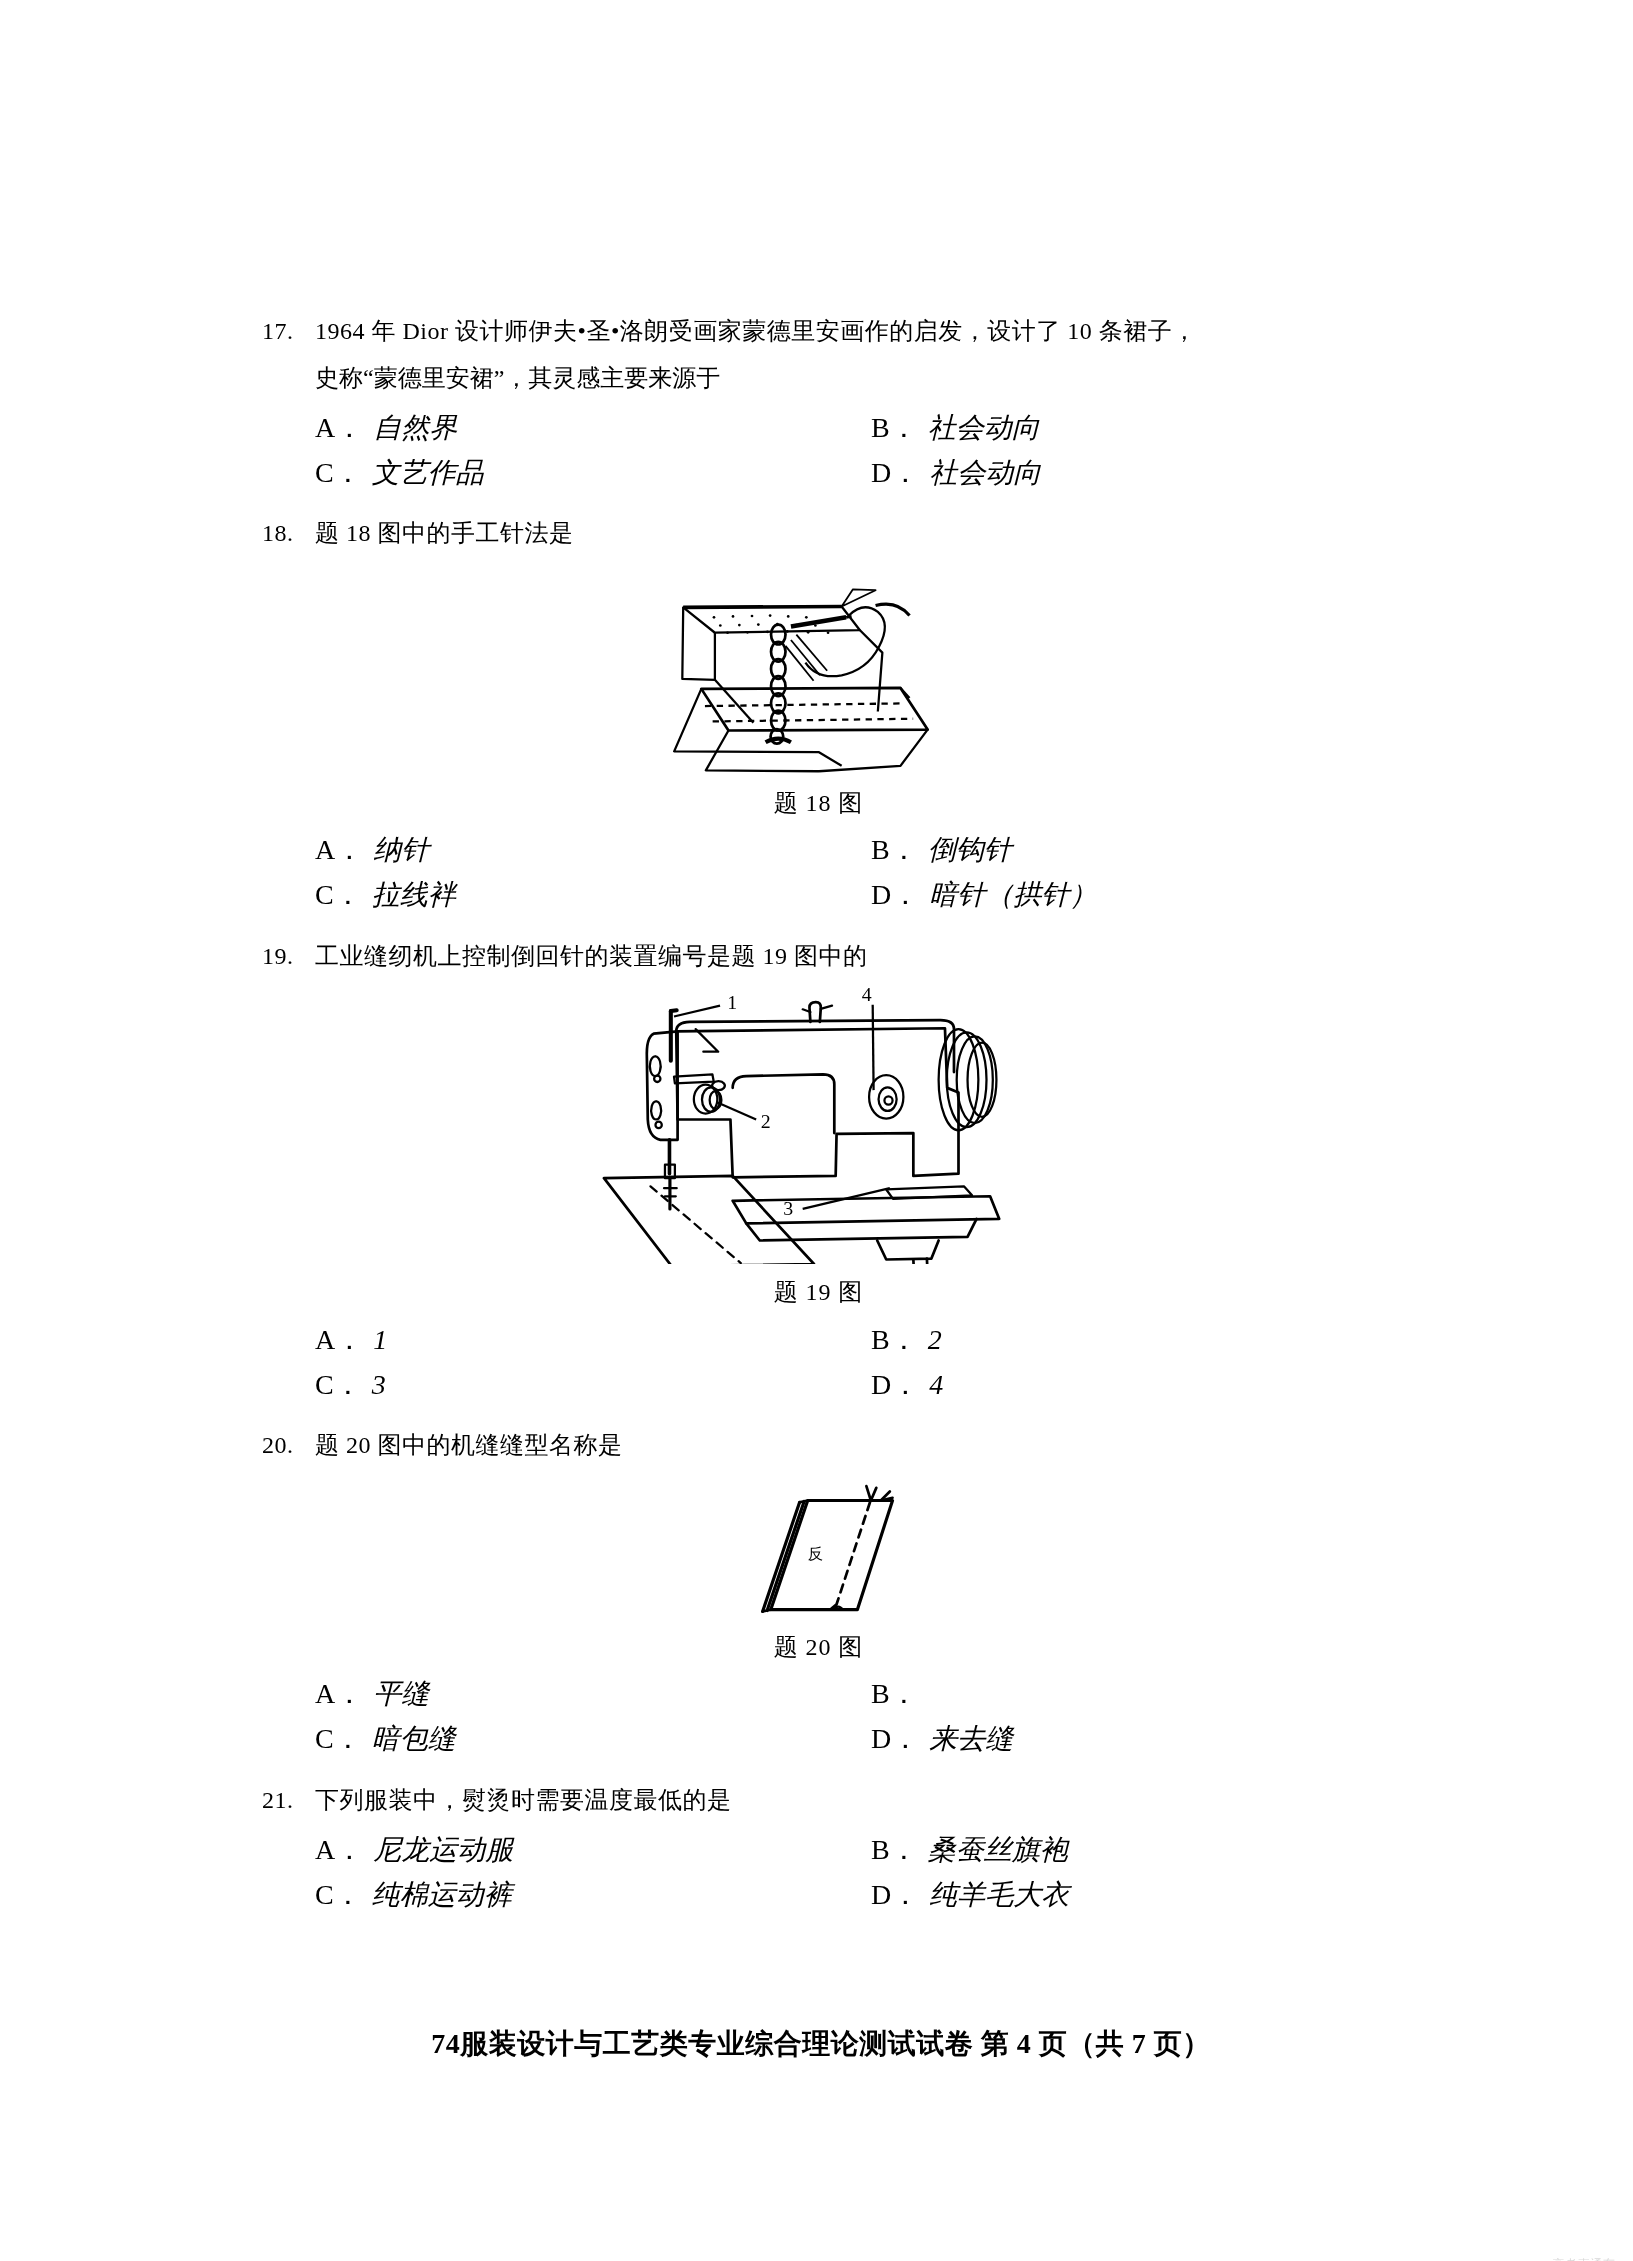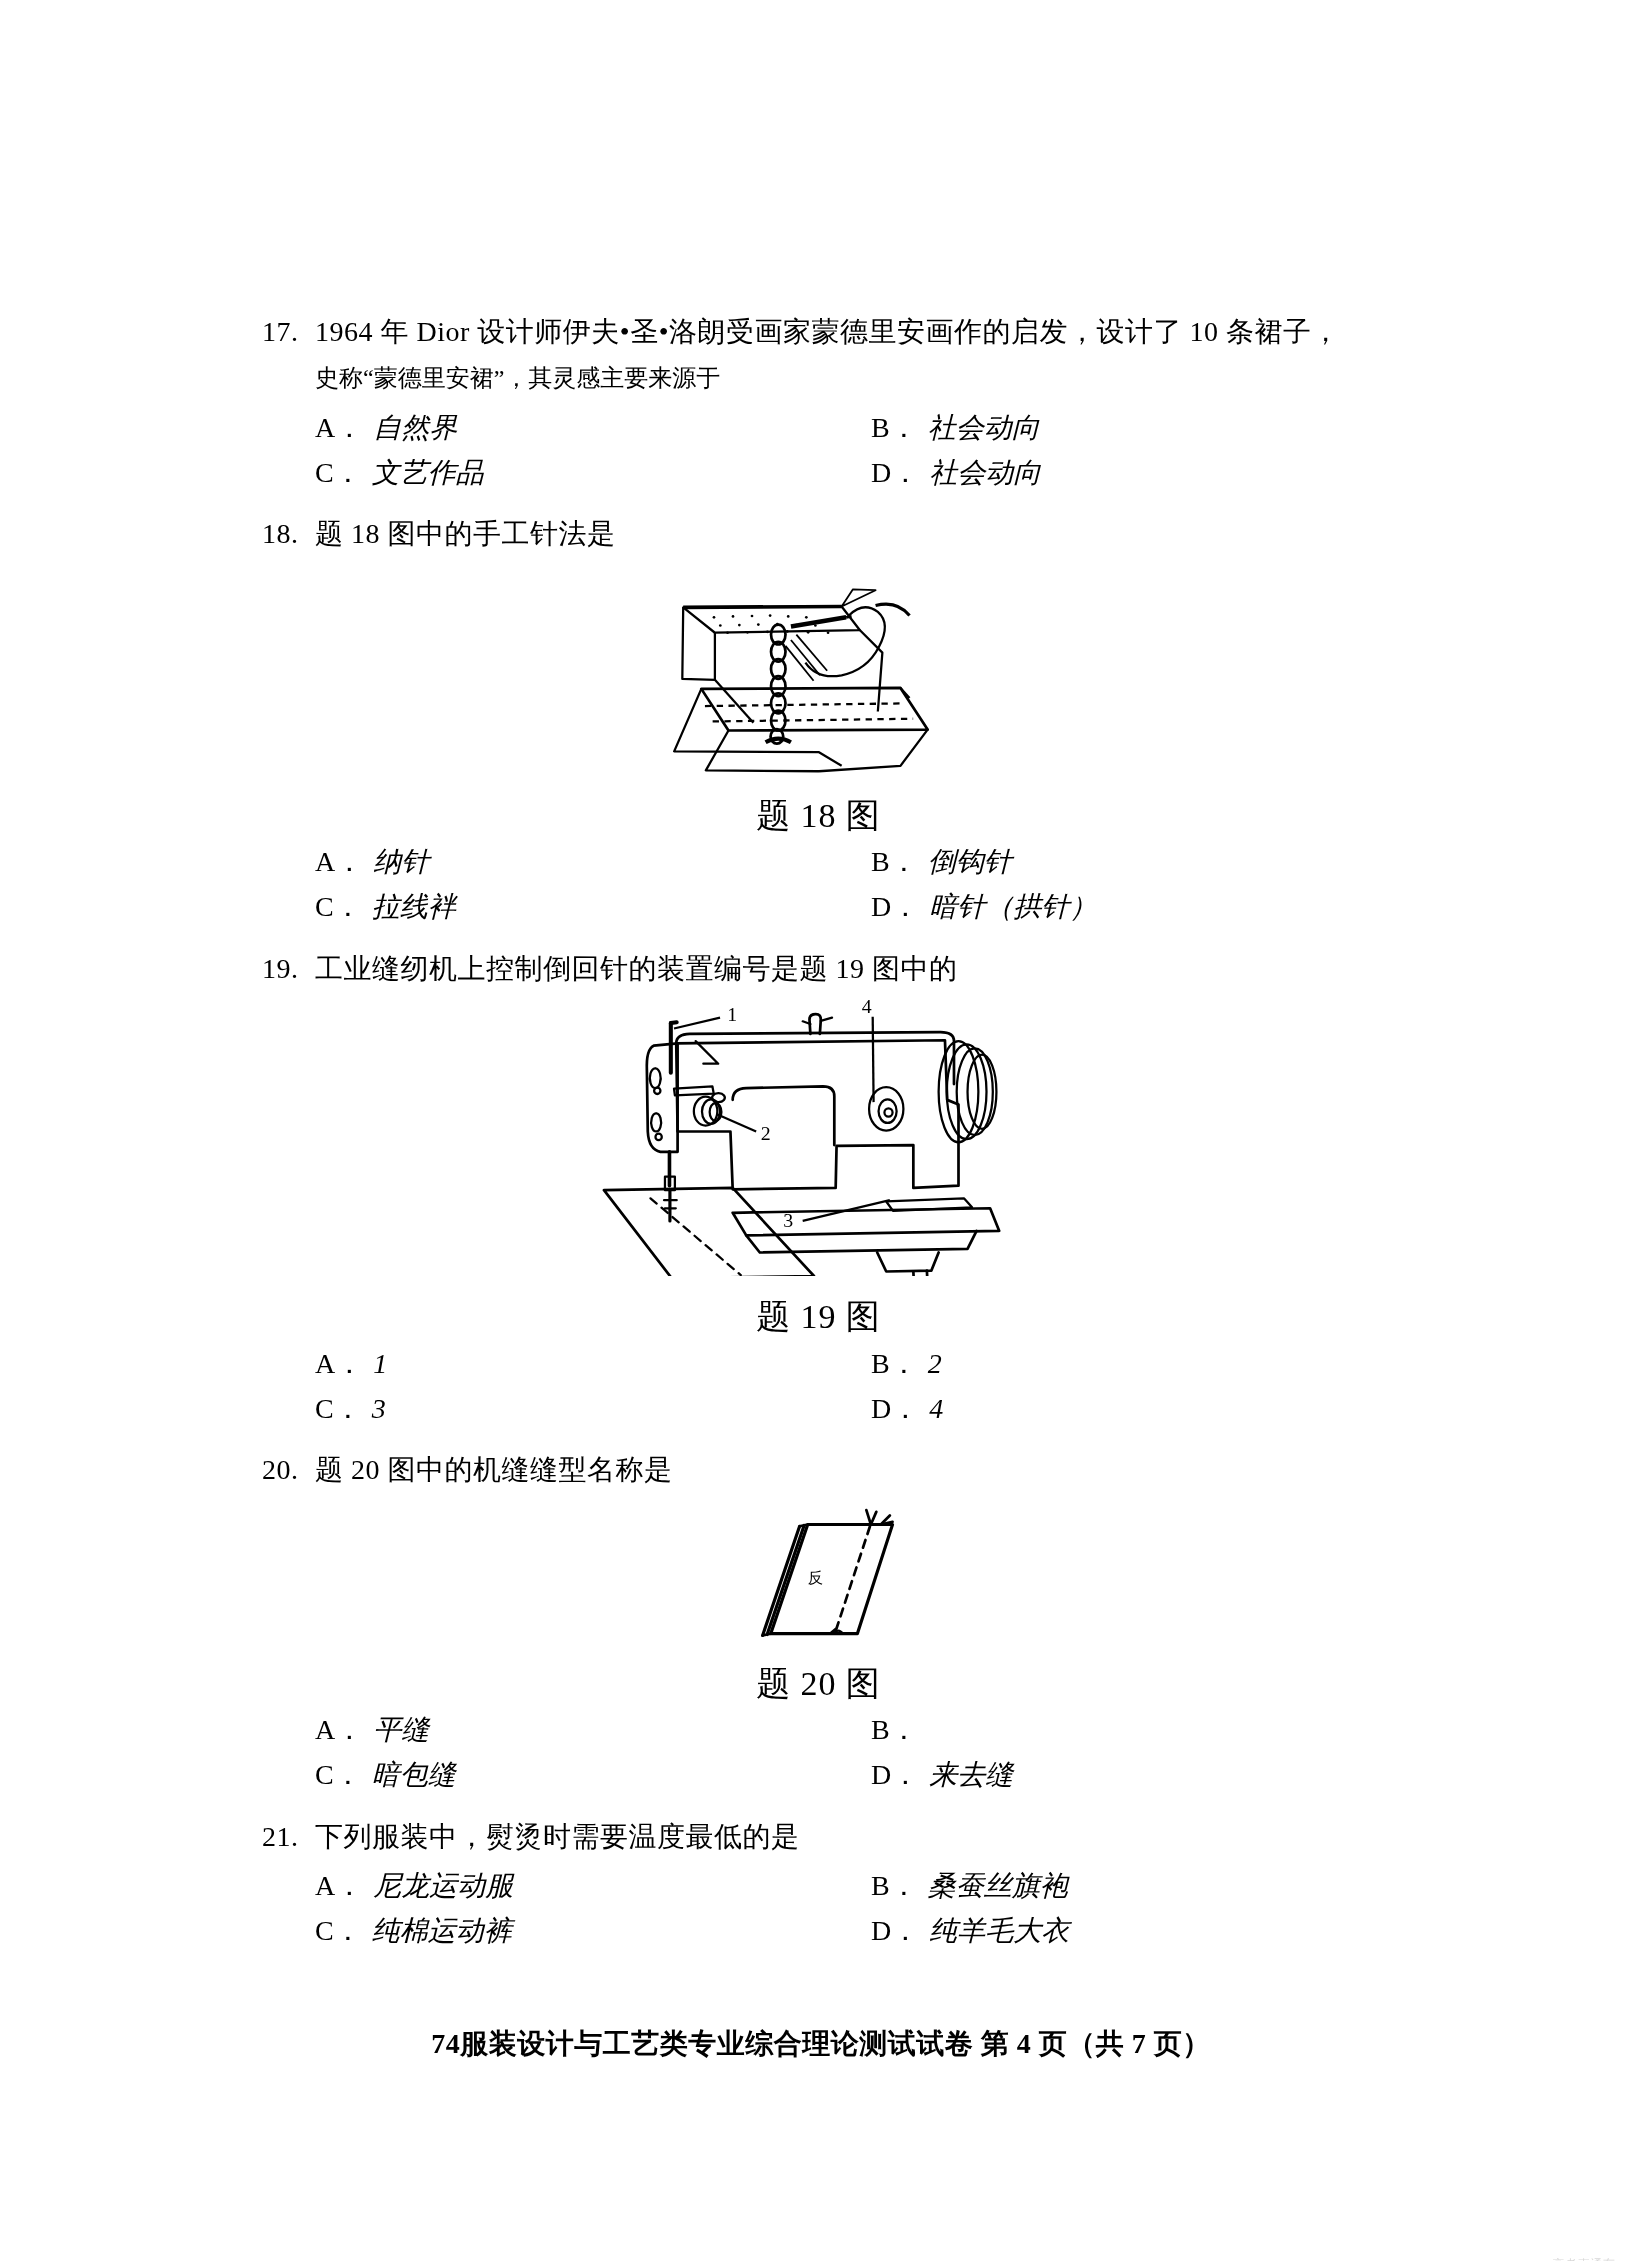--- a/index.html
+++ b/index.html
@@ -31,21 +31,21 @@
     width: 1113px;
   }
 
   
   .question {
     margin-bottom: 15.4px;
   }
   .q-line {
     display: flex;
     align-items: center;
-    font-size: 28px;
+    font-size: 24px;
     line-height: 47px;
     letter-spacing: 0.5px;
     white-space: pre-wrap;
   }
   .q-num {
     flex: 0 0 auto;
     width: 53px;
     text-align: left;
   }
   .q-stem {
@@ -85,23 +85,23 @@
 
   
   .figure-wrap {
     width: 100%;
     display: flex;
     flex-direction: column;
     align-items: center;
     margin: 4.5px 0 0 0;
   }
   .fig-caption {
-    font-size: 34px;
+    font-size: 24px;
     line-height: 43px;
-    margin-top: 19px;
+    margin-top: 7px;
     letter-spacing: 0.9px;
   }
 
   
   .footer {
     position: absolute;
     left: 4px;
     top: 2025px;
     width: 1634px;
     text-align: center;

